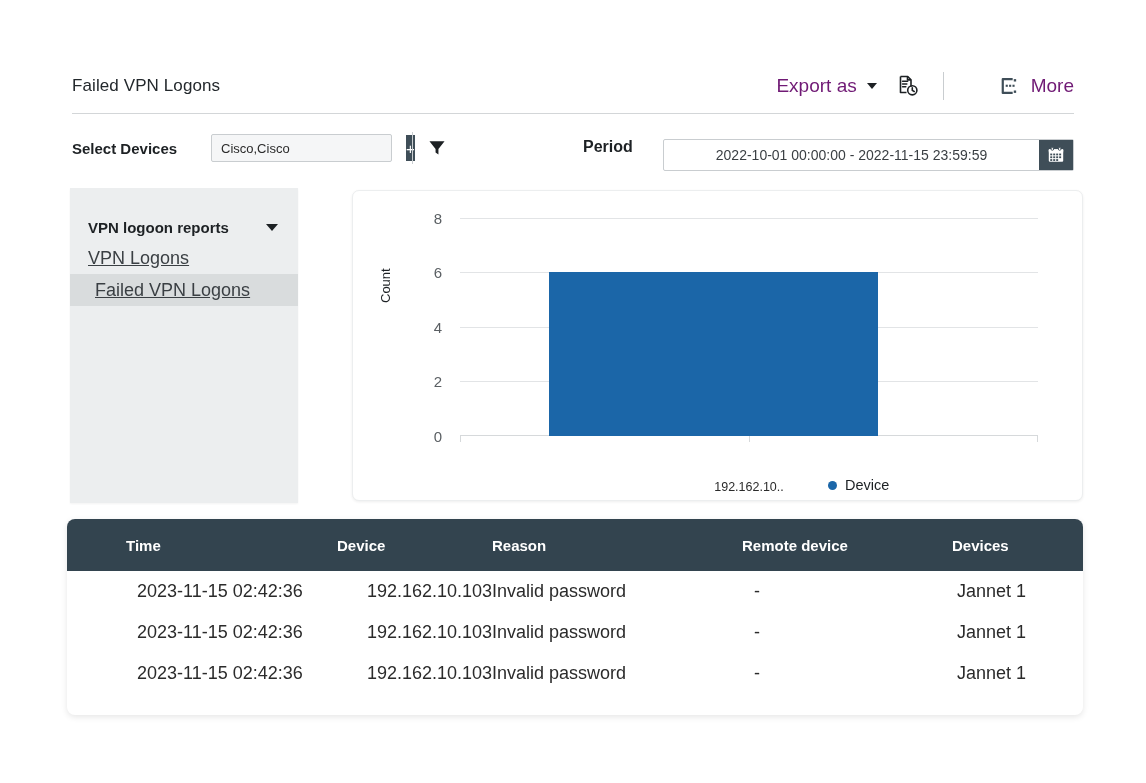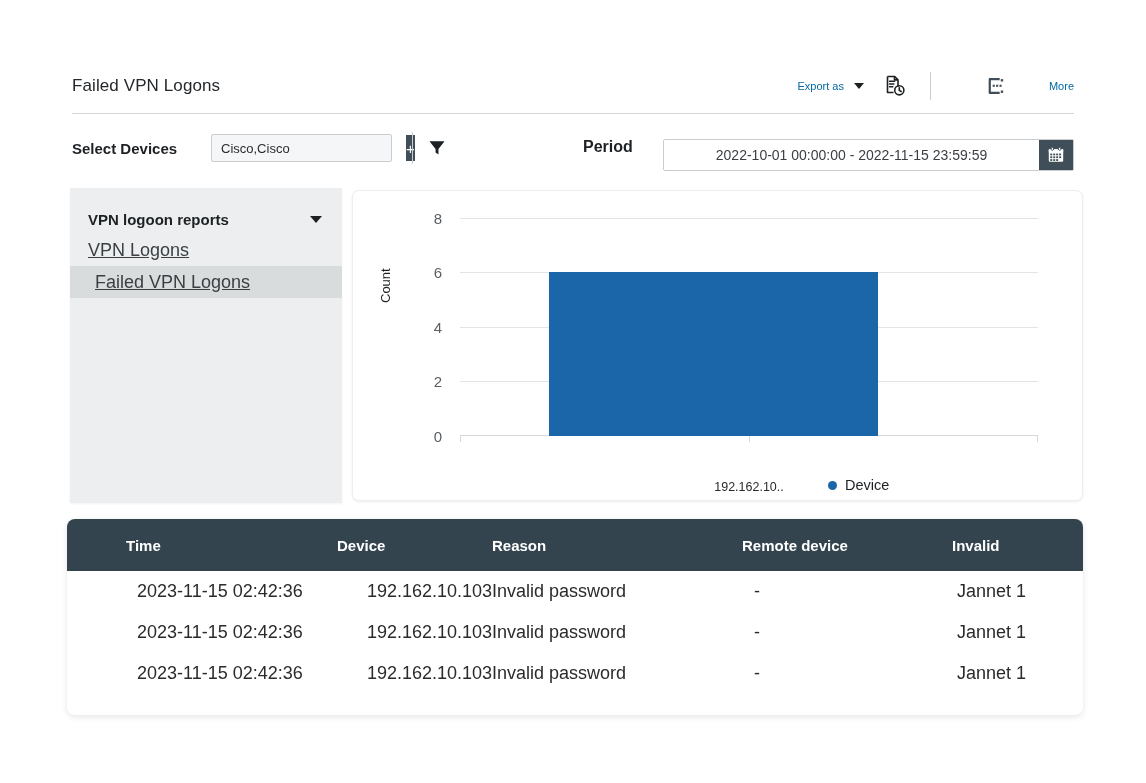--- a/index.html
+++ b/index.html
@@ -34,21 +34,21 @@
     letter-spacing: .1px;
     padding-bottom: 4px;
   }
   .header-actions {
     display: flex; align-items: center;
     gap: 0px;
     padding-bottom: 4px;
   }
   .action-group { display: flex; align-items: center; gap: 9px; }
   .action-text {
-    font-size: 11px; color: #0369a1; margin-left: 31px;
+    font-size: 19px; color: #701a75;
   }
   .caret-down {
     width: 0; height: 0;
     border-left: 5px solid transparent;
     border-right: 5px solid transparent;
     border-top: 6px solid #1d2124;
     display: inline-block;
     margin-left: 1px;
   }
   .icon-btn {
@@ -133,24 +133,24 @@
     width: 34px;
     background: #3f4e58;
     display: flex; align-items: center; justify-content: center;
     cursor: pointer;
   }
 
   
   .sidebar {
     position: absolute;
     left: 70px; top: 188px;
-    width: 272px; height: 315px;
+    width: 228px; height: 315px;
     background: #eceeef;
     border-radius: 0;
-    padding-top: 16px;
+    padding-top: 24px;
     box-shadow: 0 1px 2px rgba(0,0,0,.05);
   }
   .sidebar-head {
     display: flex; align-items: center; justify-content: space-between;
     padding: 0 20px 0 18px;
     height: 30px;
   }
   .sidebar-head-title {
     font-size: 15px; font-weight: bold; color: #1d2124;
   }
@@ -452,21 +452,21 @@
           <th class="c-device">
               <span class="th-in th-device">Device</span>
             </th>
           <th class="c-reason">
               <span class="th-in th-reason">Reason</span>
             </th>
           <th class="c-remote">
               <span class="th-in th-remote">Remote device</span>
             </th>
           <th class="c-user">
-              <span class="th-in th-user">Invalid</span>
+              <span class="th-in th-user">Devices</span>
             </th>
         </tr>
       </thead>
       <tbody>
         <tr>
           <td>
               <span class="td-in td-time">2023-11-15 02:42:36</span>
             </td>
           <td>
               <span class="td-in td-device">192.162.10.103</span>

